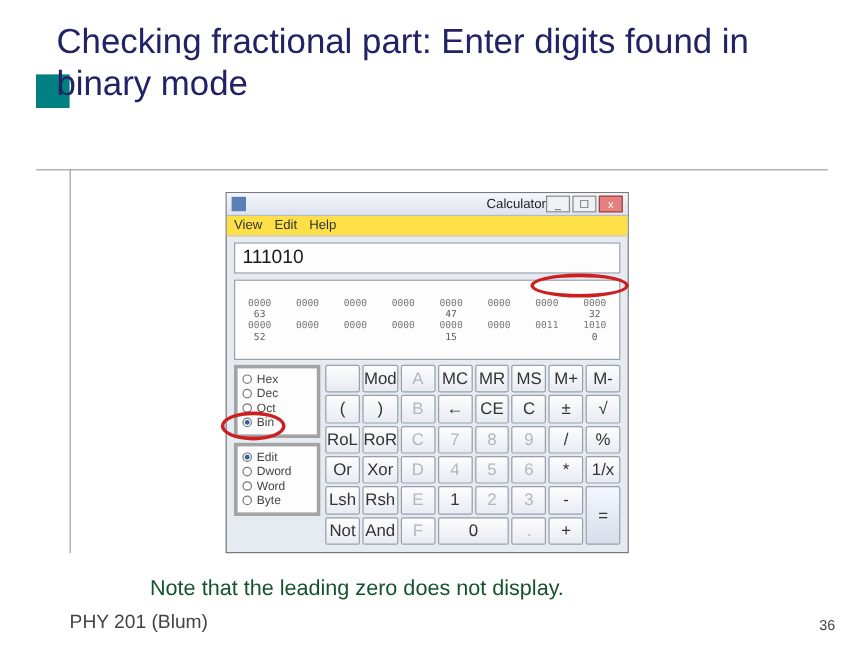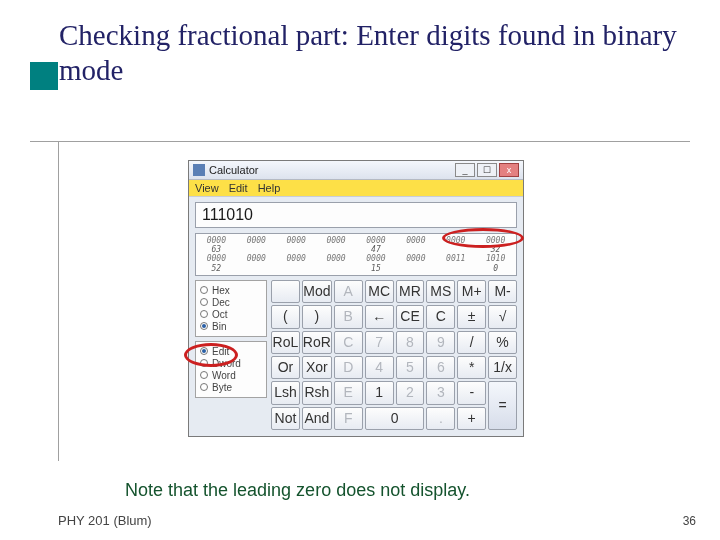--- a/index.html
+++ b/index.html
@@ -32,27 +32,26 @@
     position: absolute;
     top: 141px;
     left: 58px;
     width: 1px;
     height: 320px;
     background: #a0a0a0;
   }
   .slide-title {
     position: absolute;
     top: 18px;
-    left: 59px;
+    left: 47px;
     right: 30px;
     font-size: 29px;
     color: #222266;
     line-height: 1.2;
     z-index: 2;
-    font-family: Liberation Serif, serif;
   }
   .calc-wrap {
     position: absolute;
     top: 160px;
     left: 188px;
     width: 336px;
   }
   .calc-window {
     border: 1px solid #7a7a7a;
     background: #e6ebf2;
@@ -66,21 +65,21 @@
     background: linear-gradient(#f4f7fc, #dde3ee);
     border-bottom: 1px solid #b5bac3;
     padding: 2px 4px;
   }
   .title-icon {
     width: 12px; height: 12px;
     margin-right: 4px;
     background: #5a7fb5;
     display:inline-block;
   }
-  .titlebar .title { flex: 1; font-size: 11px; color: #222; }
+  .titlebar .title { flex: 1; font-size: 11px; color: #222; text-align: right; }
   .winbtns { display:flex; gap:2px;}
   .winbtn {
     width: 20px; height: 14px;
     border: 1px solid #8a8a8a;
     background: #eef1f6;
     font-size: 9px; line-height: 12px; text-align: center;
   }
   .winbtn.close { background: #e48080; color:#fff; border-color:#a04040;}
   .menubar {
     display:flex; gap: 10px;
@@ -99,39 +98,38 @@
   }
   .display-val {
     font-size: 16px;
     color: #1a1a1a;
     font-family: "Segoe UI", Tahoma, sans-serif;
   }
   .bitgrid {
     margin: 2px 6px 4px 6px;
     background: #fdfdfd;
     border: 1px solid #9aa0ab;
-    padding: 2px 4px;
+    padding: 14px 4px;
     font-family: "Consolas", monospace;
     font-size: 8px;
     color: #777;
     line-height: 1.15;
-    font-style: italic;
   }
   .bitrow { display:flex; justify-content: space-between; }
   .bitrow span { width: 10.5%; text-align:center; }
   .bitidx { color:#5a5a5a; }
   .body-grid {
     display: grid;
     grid-template-columns: 72px 1fr;
     gap: 4px;
     padding: 0 6px 6px 6px;
   }
   .radio-col { display:flex; flex-direction:column; gap:4px;}
   .radio-box {
-    border: 1px solid #a3a3a3;
+    border: 3px solid #a3a3a3;
     background: #fdfdfd;
     padding: 3px 4px;
     font-size: 10px;
     color: #444;
   }
   .radio-box label { display:flex; align-items:center; gap:4px; margin: 1px 0;}
   .radio-dot {
     width: 8px; height: 8px; border-radius:50%;
     border:1px solid #777; display:inline-block; background:#fff;
     position:relative;
@@ -177,21 +175,21 @@
     position:absolute;
     top: 480px;
     left: 125px;
     font-size: 18px;
     color: #14532d;
   }
   .footer-l {
     position:absolute;
     bottom: 12px;
     left: 58px;
-    font-size: 13px;
+    font-size: 16px;
     color: #444;
   }
   .footer-r {
     position:absolute;
     bottom: 12px;
     right: 24px;
     font-size: 12px;
     color: #444;
   }
 </style>

